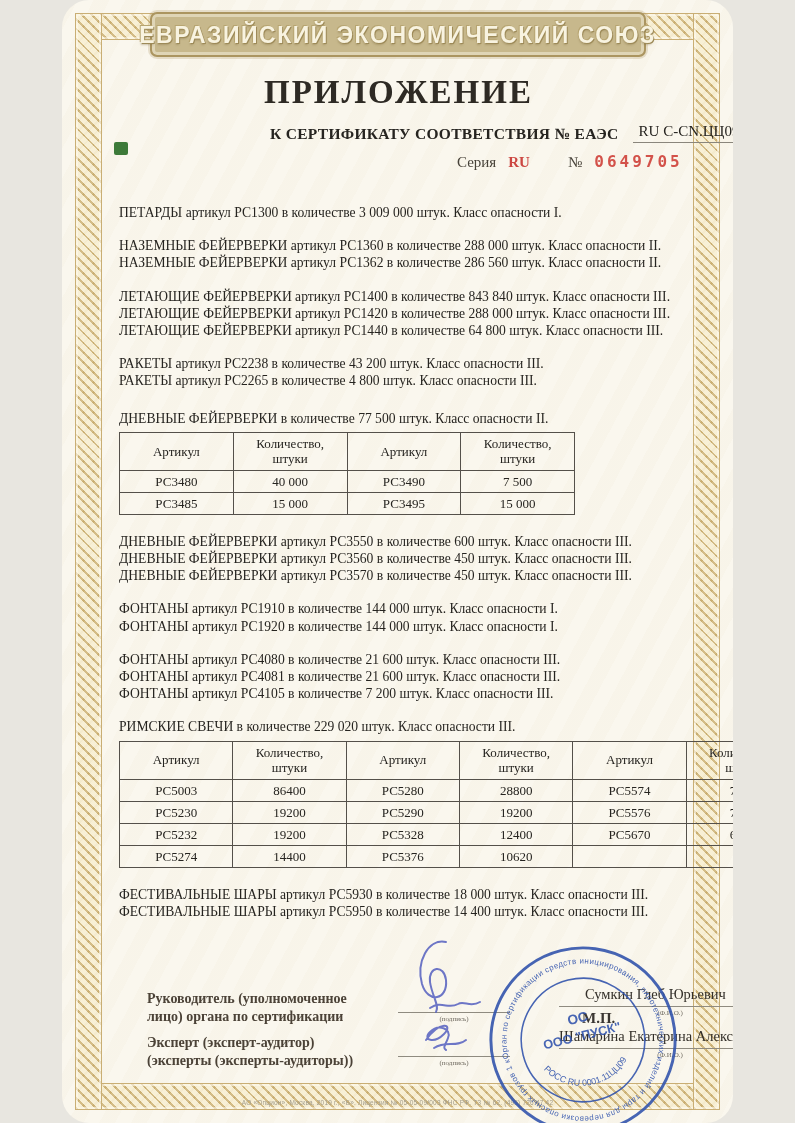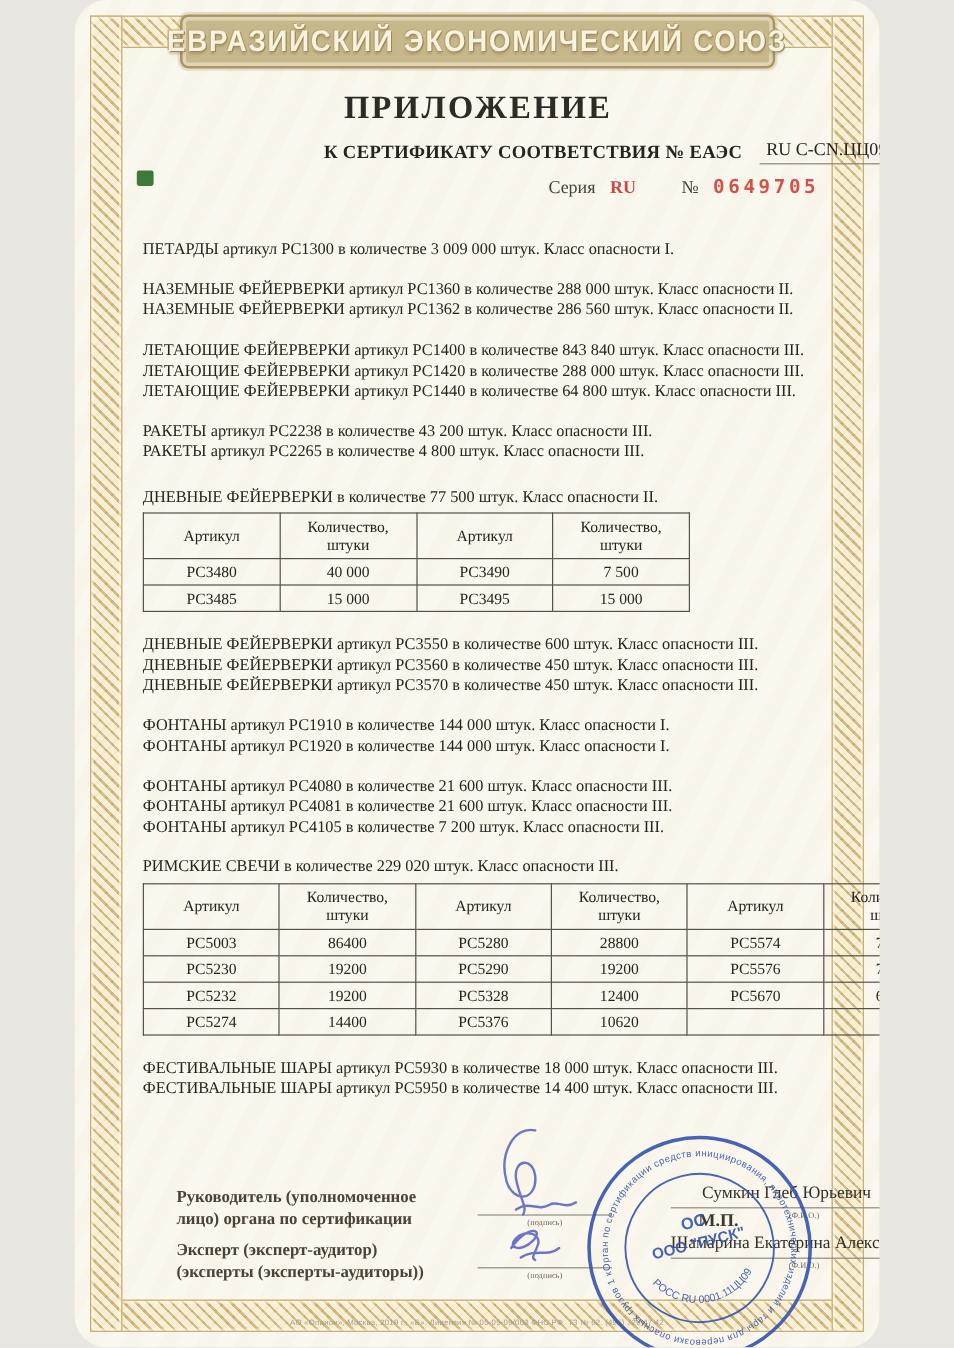--- a/index.html
+++ b/index.html
@@ -26,21 +26,21 @@
     position:absolute;z-index:3;left:50%;top:12px;transform:translateX(-50%);
     width:492px;height:41px;background:#c7b88c;border:2px solid #ab9560;border-radius:7px;
     box-shadow:inset 0 0 0 3px rgba(252,248,232,.45), 0 0 0 2px rgba(171,149,96,.25);
     display:flex;align-items:center;justify-content:center;}
   .banner span{
     font-family:"Liberation Sans", sans-serif;font-weight:bold;font-size:23px;letter-spacing:1.5px;
     color:#f8f3e0;transform:scaleY(1.08);white-space:nowrap;
     text-shadow:1px 1px 0 #9d8a58, -1px -1px 0 #b7a571, 0 2px 2px rgba(120,100,55,.35);}
   
   .content{position:absolute;inset:0;z-index:2;padding:74px 55px 0 57px;box-sizing:border-box;}
-  .doc-title{text-align:center;font-size:27px;font-weight:bold;letter-spacing:2px;color:#2e2a24;}
+  .doc-title{text-align:center;font-size:33px;font-weight:bold;letter-spacing:2px;color:#2e2a24;}
   .subtitle-row{display:flex;align-items:flex-end;margin:12px 0 0 112px;}
   .subtitle-label{font-size:15.5px;font-weight:bold;letter-spacing:.3px;white-space:nowrap;margin-left:39px;}
   .cert-number{font-size:15px;margin-left:14px;white-space:nowrap;border-bottom:1px solid #8a867c;padding:0 10px 2px 6px;}
   .series-row{margin:9px 0 0 338px;font-size:15px;color:#474239;display:flex;align-items:baseline;gap:12px;}
   .series-red{color:#cc4742;font-weight:bold;}
   .series-num{color:#d3524a;font-family:"DejaVu Sans Mono", monospace;font-size:16px;letter-spacing:3px;font-weight:bold;}
   .green-mark{position:absolute;left:52px;top:142px;width:14px;height:13px;background:#3d7a39;border-radius:2px;z-index:2;}
   
   .body-text{margin-top:33px;font-size:13.6px;line-height:17.2px;}
   .section{margin-bottom:16px;}

